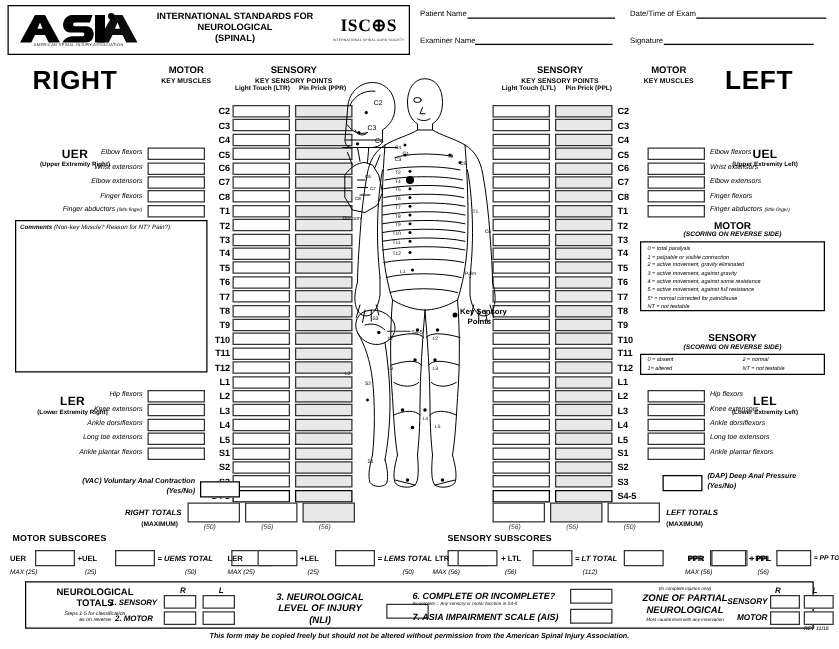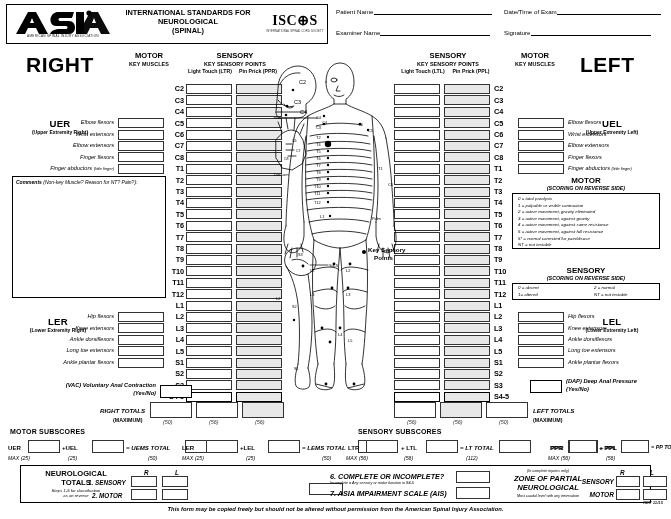--- a/index.html
+++ b/index.html
@@ -664,20 +664,25 @@
 
   <div class="numlab" style="left:88px;top:479px;">1. SENSORY</div>
   <div class="numlab" style="left:92px;top:492px;">2. MOTOR</div>
   <div class="rl" style="left:144px;top:469px;">R</div>
   <div class="rl" style="left:175px;top:469px;">L</div>
   <div class="cell" style="left:131px;top:476px;width:26px;height:11px;"></div>
   <div class="cell" style="left:162px;top:476px;width:26px;height:11px;"></div>
   <div class="cell" style="left:131px;top:489px;width:26px;height:11px;"></div>
   <div class="cell" style="left:162px;top:489px;width:26px;height:11px;"></div>
 
+  <div class="zpp-t" style="left:206px;top:473px;width:100px;text-align:center;">
+    <div>3. NEUROLOGICAL</div>
+    <div>LEVEL OF INJURY</div>
+    <div>(NLI)</div>
+  </div>
   <div class="cell" style="left:309px;top:483px;width:34px;height:12px;"></div>
 
   <div class="abs" style="left:330px;top:472px;width:122px;font-size:7.2px;font-weight:bold;font-style:italic;">6. COMPLETE OR INCOMPLETE?</div>
   <div class="abs" style="left:330px;top:481px;width:122px;font-size:3.7px;font-style:italic;">Incomplete = Any sensory or motor function in S4-5</div>
   <div class="cell" style="left:456px;top:471px;width:34px;height:12px;"></div>
 
   <div class="abs" style="left:330px;top:489px;width:124px;font-size:7.2px;font-weight:bold;font-style:italic;">7. ASIA IMPAIRMENT SCALE (AIS)</div>
   <div class="cell" style="left:456px;top:487px;width:34px;height:12px;"></div>
 
   <div class="zpp-n" style="left:488px;top:469px;width:120px;">(In complete injuries only)</div>

